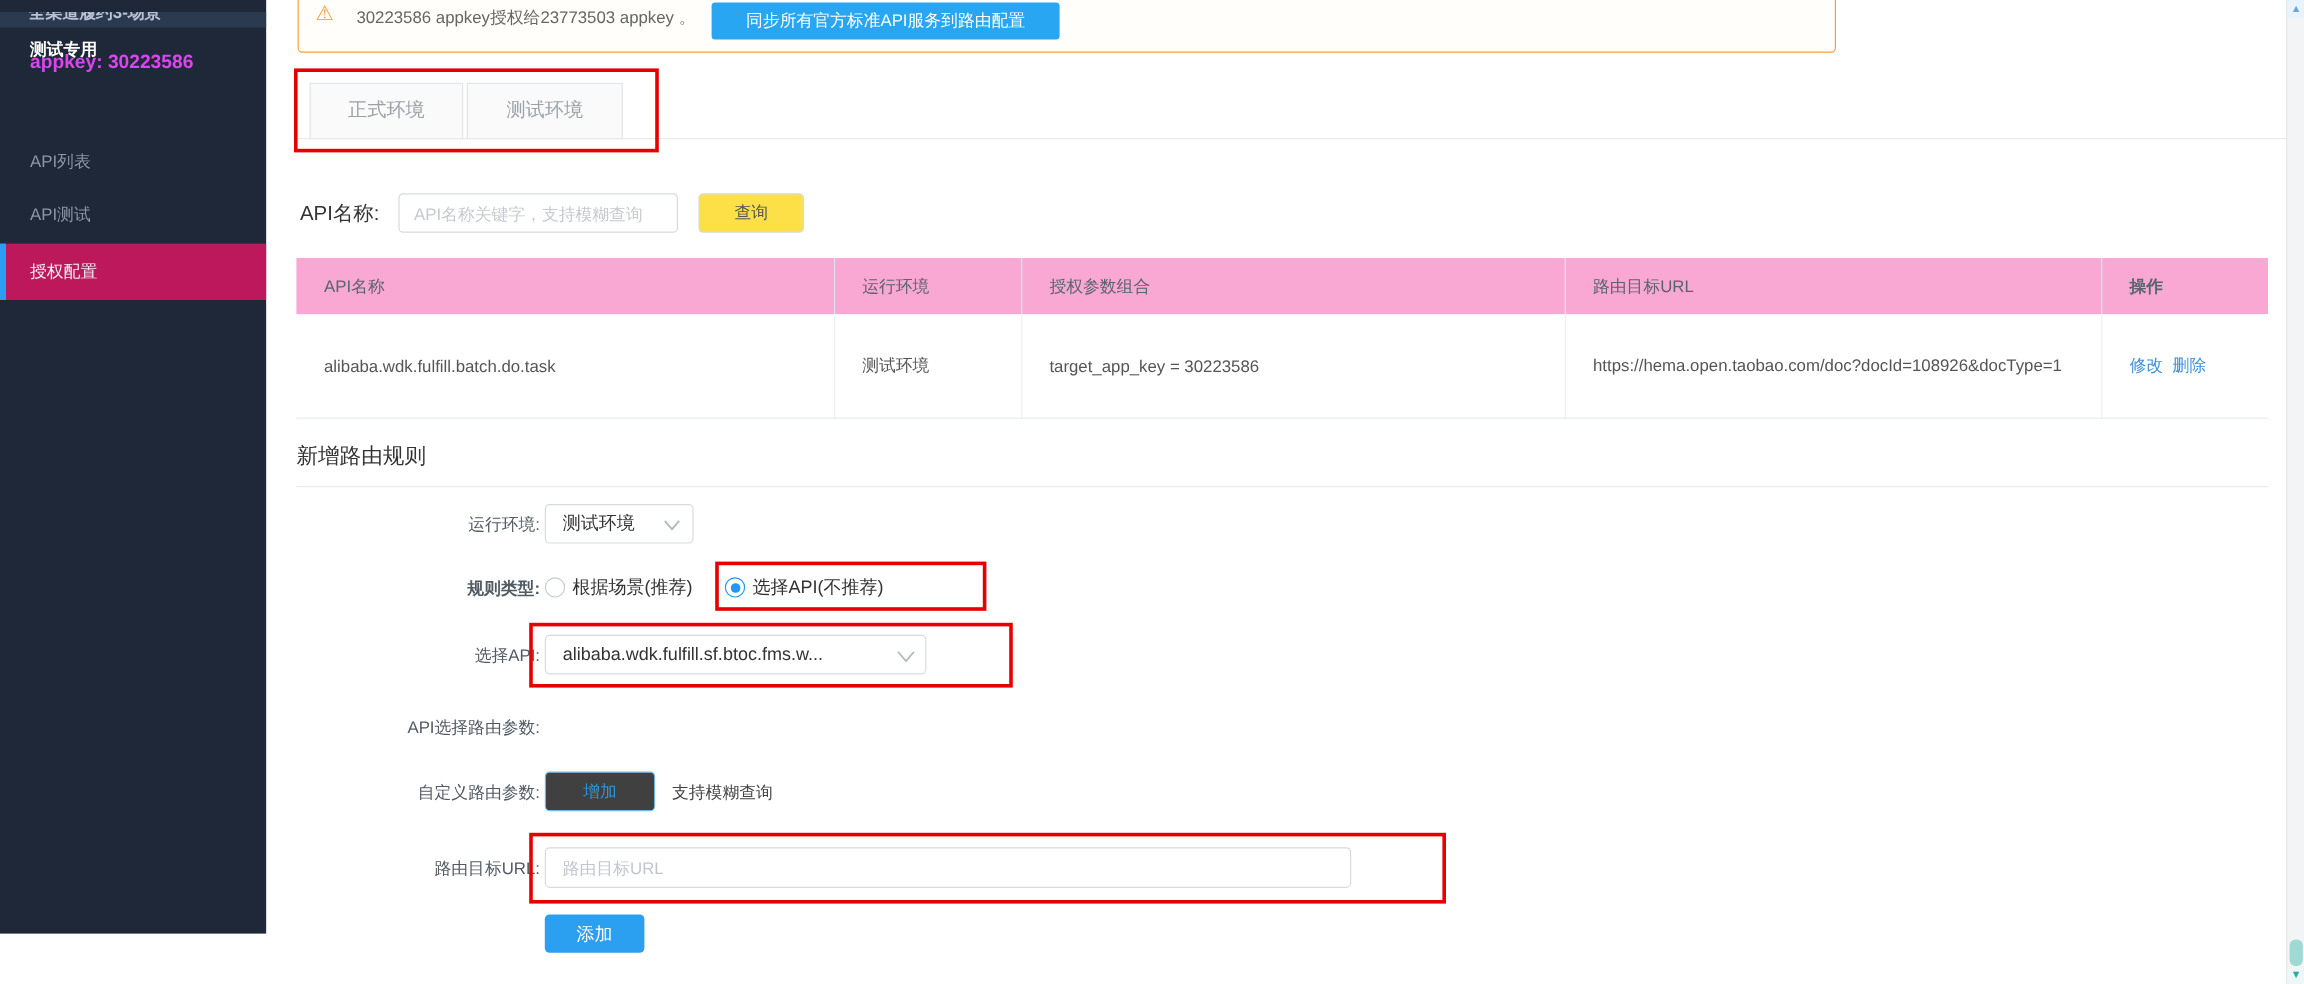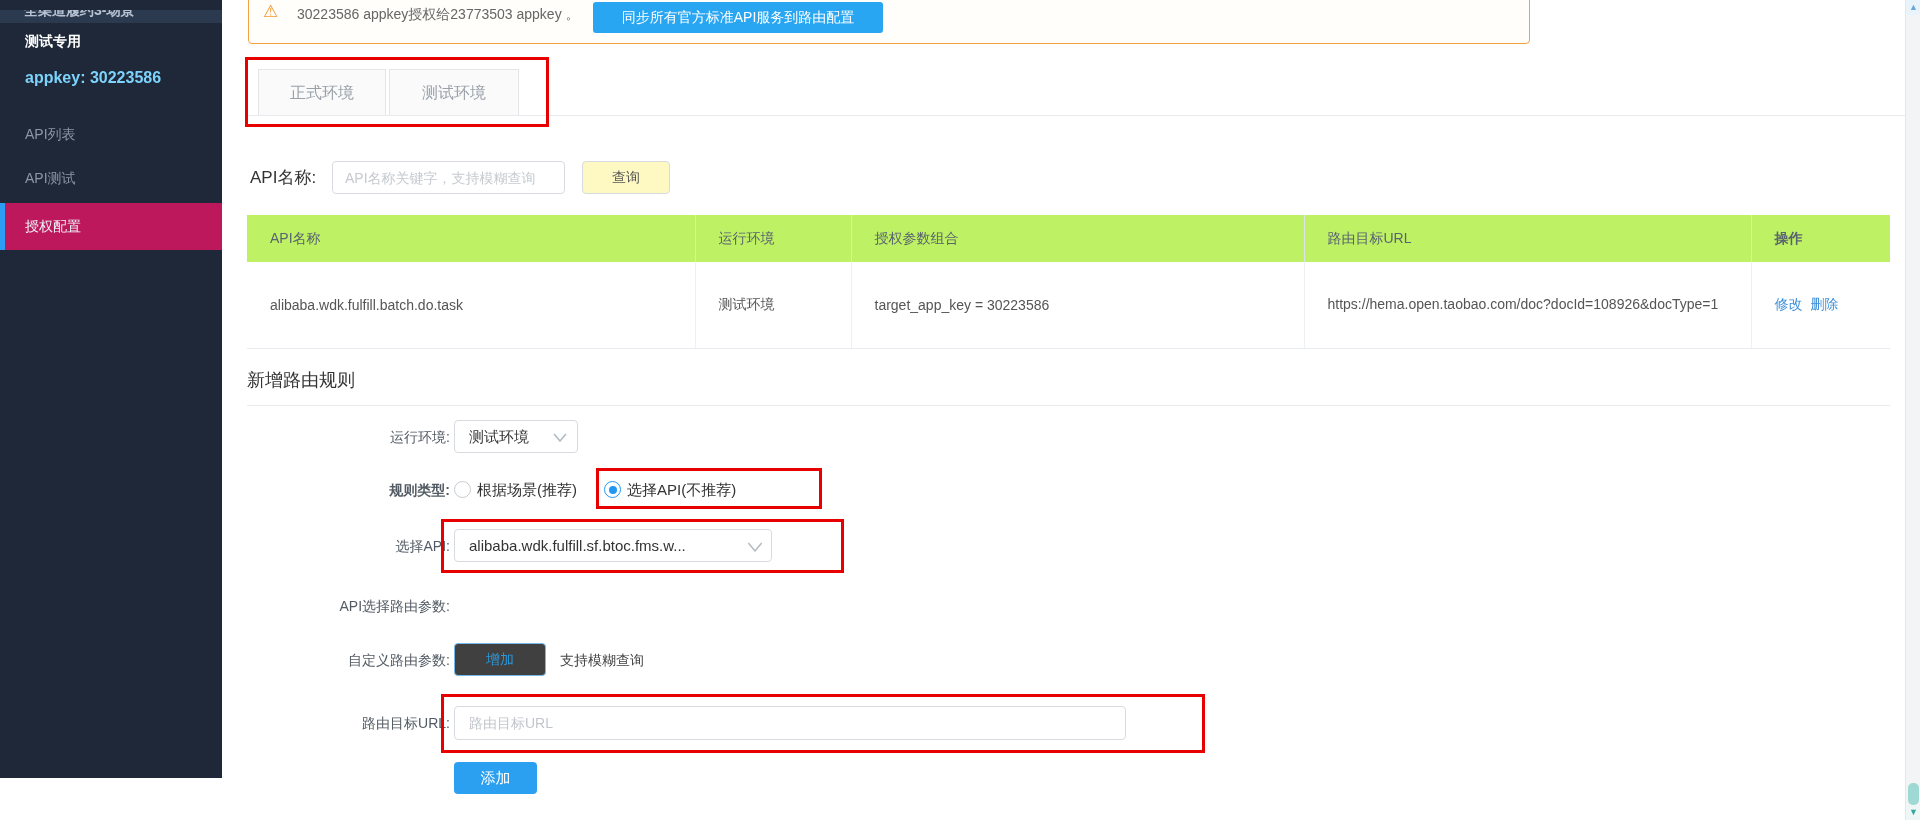--- a/index.html
+++ b/index.html
@@ -5,21 +5,21 @@
   html,body{margin:0;padding:0;background:#fff;}
   *{box-sizing:border-box;font-family:"Liberation Sans","DejaVu Sans",sans-serif;}
   .frame{position:relative;width:1920px;height:820px;overflow:hidden;background:#fff;}
 
   
   .sidebar{position:absolute;left:0;top:0;width:222px;height:778px;background:#1e2838;}
   .side-top{position:absolute;left:0;top:0;width:100%;height:13px;background:#2c3a50;overflow:hidden;margin-top:10px;}
   .side-top span{display:block;margin:-8px 0 0 24px;font-size:14px;font-weight:bold;color:#b8c3d4;white-space:nowrap;}
   .side-item{position:absolute;left:25px;color:#8b96a6;font-size:14px;white-space:nowrap;cursor:pointer;}
   .si-1{top:33px;color:#ffffff;font-weight:bold;}
-  .si-2{top:69px;color:#7dd3fc;font-weight:bold;font-size:16px;}
+  .si-2{top:44px;color:#d946ef;font-weight:bold;font-size:16px;}
   .si-3{top:126px;}
   .si-4{top:170px;}
   .side-active{position:absolute;left:0;top:203px;width:100%;height:47px;background:#be185d;border-left:5px solid #2d9cf4;color:#eef2f7;font-size:14px;line-height:47px;padding-left:20px;cursor:pointer;}
 
   
   .content{position:absolute;left:222px;top:0;width:1683px;height:820px;background:#fff;}
 
   .alert{position:absolute;left:26px;top:-12px;width:1282px;height:56px;background:#fffefb;border:1px solid #f3a33c;border-radius:4px;}
   .warn-icon{position:absolute;left:14px;top:14px;font-size:17px;color:#f29b38;line-height:1;}
   .alert-text{position:absolute;left:48px;top:17px;font-size:14px;color:#666;}
@@ -32,25 +32,25 @@
 
   .red-box{position:absolute;border:3px solid #e60000;pointer-events:none;}
   .rb-1{left:23px;top:57px;width:304px;height:70px;}
   .rb-2{left:374px;top:468px;width:226px;height:41px;}
   .rb-3{left:219px;top:519px;width:403px;height:54px;}
   .rb-4{left:219px;top:694px;width:764px;height:59px;}
 
   .search-label{position:absolute;left:28px;top:166px;font-size:17px;color:#333;}
   .search-input{position:absolute;left:110px;top:161px;width:233px;height:33px;border:1px solid #d7dbe0;border-radius:4px;padding:0 12px;font-size:14px;color:#333;outline:none;}
   .search-input::placeholder{color:#c6cacf;}
-  .search-btn{position:absolute;left:360px;top:161px;width:88px;height:33px;background:#fef9c3;border:1px solid #d7dbe0;border-radius:4px;font-size:14px;color:#555;cursor:pointer;text-align:center;}
+  .search-btn{position:absolute;left:360px;top:161px;width:88px;height:33px;background:#fde047;border:1px solid #d7dbe0;border-radius:4px;font-size:14px;color:#555;cursor:pointer;text-align:center;}
 
   
   .api-table{position:absolute;left:25px;top:215px;width:1643px;border-collapse:collapse;table-layout:fixed;}
-  .api-table th{height:47px;background:#bef264;color:#5a6370;font-size:14px;font-weight:normal;text-align:left;padding:0 0 0 23px;border-right:1px solid #dde2e8;}
+  .api-table th{height:47px;background:#f9a8d4;color:#5a6370;font-size:14px;font-weight:normal;text-align:left;padding:0 0 0 23px;border-right:1px solid #dde2e8;}
   .api-table th:last-child{border-right:none;font-weight:bold;}
   .api-table td{height:86px;background:#fff;color:#555;font-size:14px;text-align:left;padding:0 14px 0 23px;border-right:1px solid #eef1f4;border-bottom:1px solid #e8ebef;vertical-align:middle;}
   .api-table td:last-child{border-right:none;}
   .cell-api{font-size:13px;}
   .cell-params{font-size:15px;color:#4a4f55;}
   .cell-url{font-size:13.5px;word-break:break-all;line-height:1.5;}
   .op-link{color:#3e8fd8;text-decoration:none;cursor:pointer;margin-right:8px;font-size:14px;}
 
   
   .section-title{position:absolute;left:25px;top:368px;font-size:18px;color:#333;}

